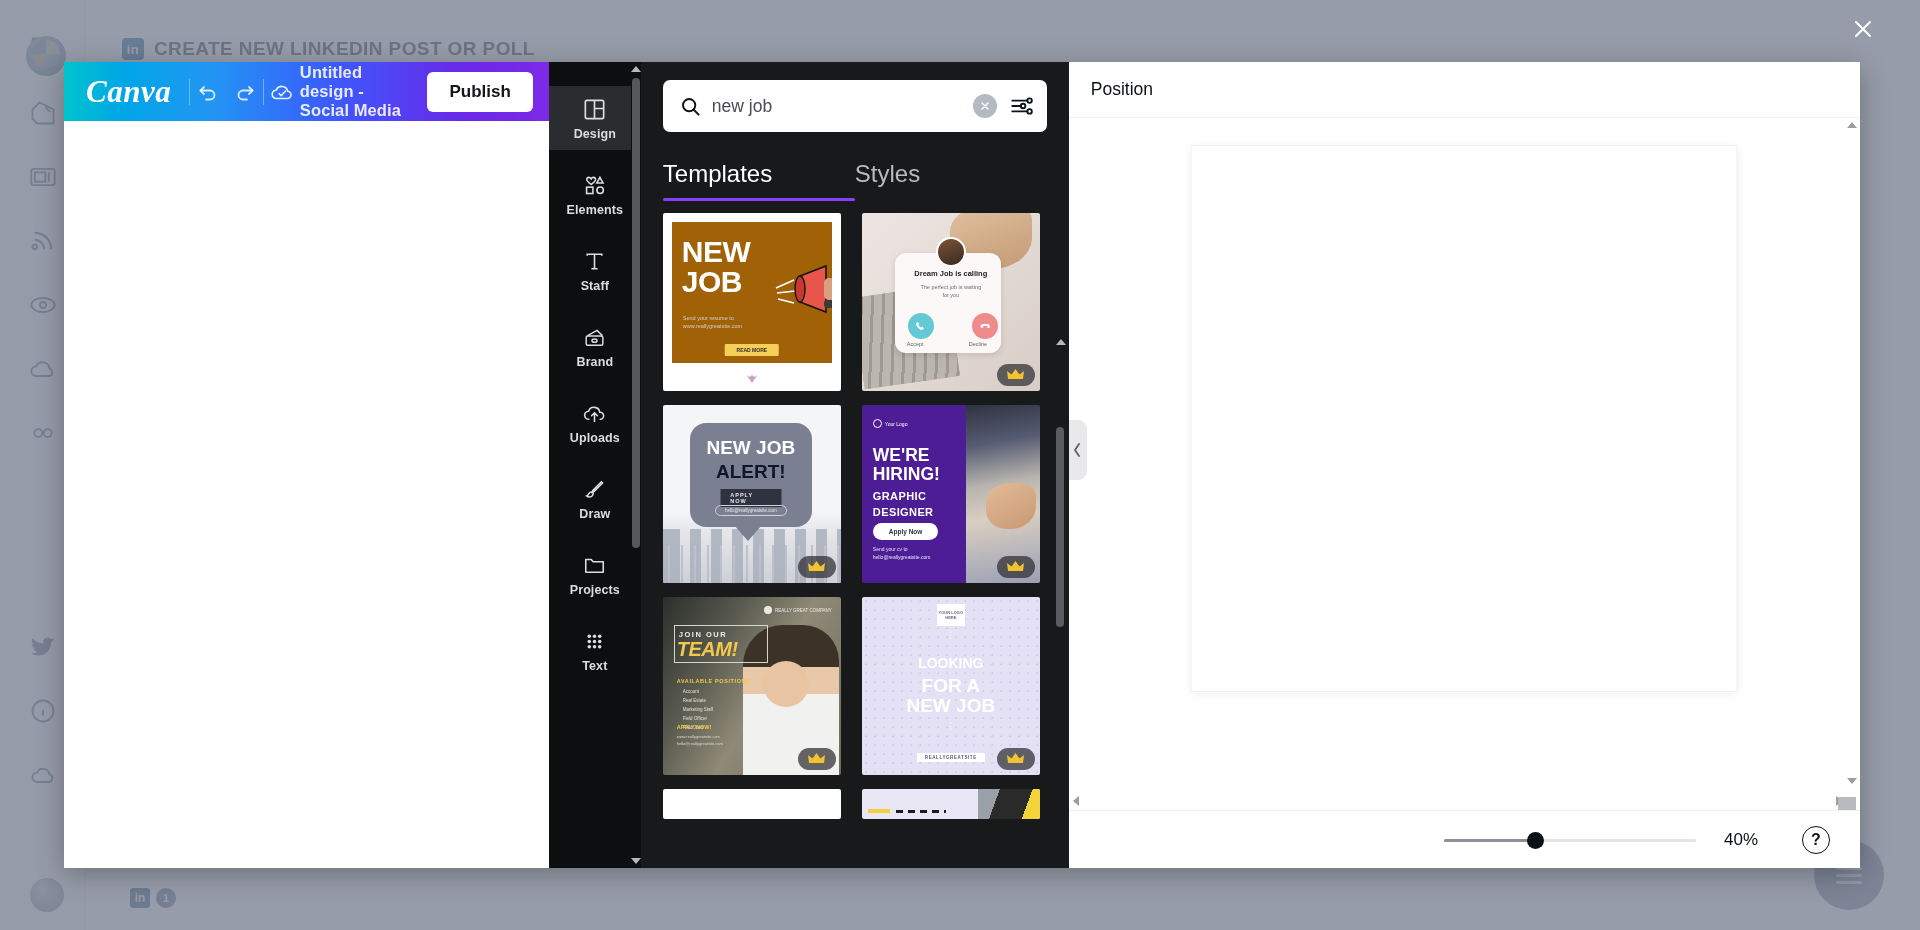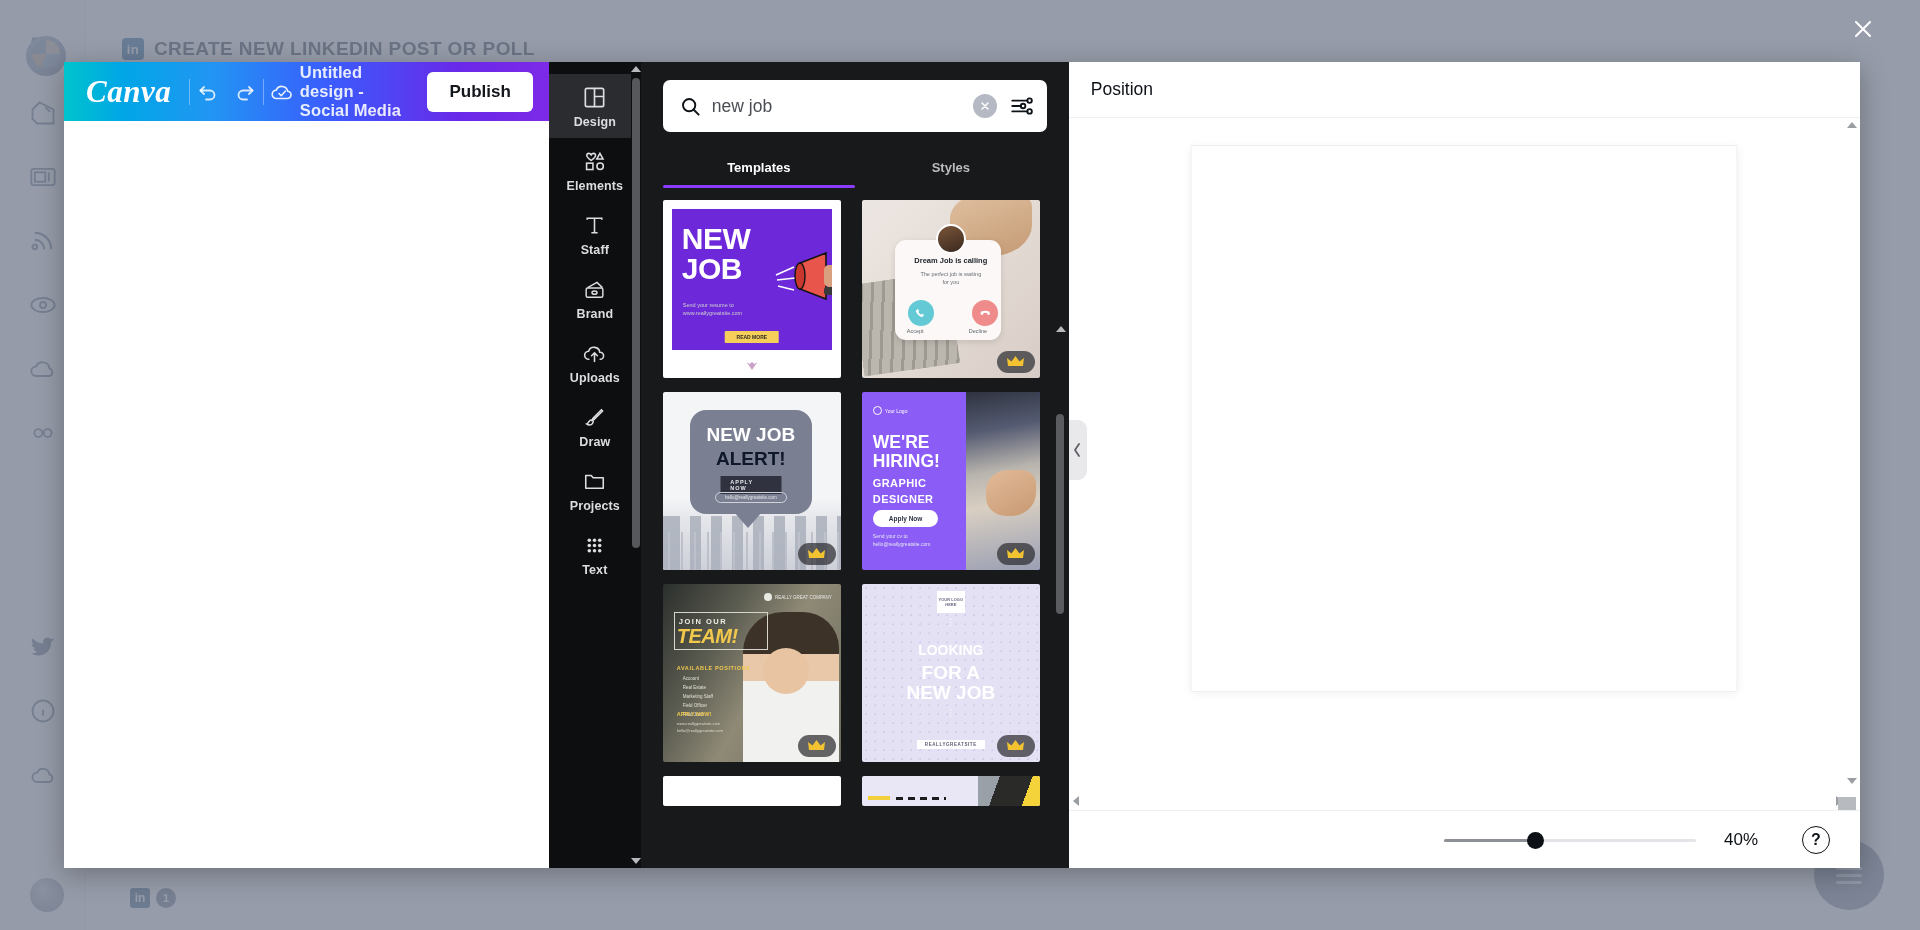--- a/index.html
+++ b/index.html
@@ -142,20 +142,21 @@
   
   #obj-panel {
     width: 92px; flex: 0 0 92px; background: #0d0e10;
     display: flex; flex-direction: column; align-items: center;
     padding-top: 12px; position: relative;
   }
   .obj-item {
     width: 92px; padding: 11px 0 9px; cursor: pointer;
     display: flex; flex-direction: column; align-items: center; gap: 5px;
     color: #dcdde0;
+    margin-top: 12px;
   }
   .obj-item.active { background: #2a2c30; }
   .obj-item svg { width: 25px; height: 25px; }
   .obj-label { font-size: 12.5px; font-weight: 600; letter-spacing: .1px; }
 
   
   #obj-scroll {
     position: absolute; right: 0; top: 0; width: 10px; height: 100%;
     background: #0d0e10;
     display: flex; flex-direction: column; justify-content: space-between; align-items: center;
@@ -188,22 +189,22 @@
     cursor: pointer; flex: 0 0 24px;
   }
   #clear-btn svg { width: 12px; height: 12px; }
   #filter-btn { width: 30px; height: 30px; flex: 0 0 30px; display: flex; align-items: center; justify-content: center; cursor: pointer; color: #0e1318; }
   #filter-btn svg { width: 26px; height: 26px; }
 
   #tab-row {
     display: flex; margin: 20px 22px 0 22px; position: relative;
   }
   .tab {
-    flex: 1; text-align: center; padding: 8px 0 13px;
-    font-size: 13px; font-weight: 700; cursor: pointer;
+    flex: 1; text-align: left; padding: 8px 0 13px;
+    font-size: 24px; font-weight: 400; cursor: pointer;
     color: #b9bbbf;
   }
   .tab.active { color: #ffffff; }
   .tab.active::after {
     content: ""; position: absolute; left: 0; bottom: 0;
     width: 50%; height: 3px; background: #8b3dff; border-radius: 2px;
   }
 
   
   #tpl-scroll {
@@ -222,21 +223,21 @@
     position: absolute; right: 5px; bottom: 5px;
     width: 38px; height: 22px; border-radius: 11px;
     background: rgba(45,45,48,.72);
     display: flex; align-items: center; justify-content: center;
   }
   .crown svg { width: 17px; height: 14px; }
 
   
   .t1 { background: #fff; padding: 9px; }
   .t1 .inner {
-    width: 100%; height: 141px; background: #6d28d9; position: relative; overflow: hidden;
+    width: 100%; height: 141px; background: #a16207; position: relative; overflow: hidden;
   }
   .t1 .ttl {
     position: absolute; left: 10px; top: 16px;
     color: #fff; font-size: 30px; font-weight: 800; line-height: .95;
     font-family: "Liberation Sans", sans-serif; letter-spacing: -.5px;
   }
   .t1 .sub { position: absolute; left: 11px; top: 92px; color: #cfcfcf; font-size: 5.5px; line-height: 1.5; }
   .t1 .mega {
     position: absolute; right: -6px; top: 38px; width: 74px; height: 62px;
   }
@@ -304,21 +305,21 @@
     content:""; position:absolute; left:44px; bottom:-14px;
     border-left: 14px solid transparent; border-right: 14px solid transparent;
     border-top: 16px solid #7a7f92;
   }
   .t3 .b1 { position: absolute; top: 14px; width: 100%; text-align: center; color: #fff; font-size: 19px; font-weight: 800; }
   .t3 .b2 { position: absolute; top: 38px; width: 100%; text-align: center; color: #0f172a; font-size: 19px; font-weight: 800; }
   .t3 .b3 { position: absolute; top: 66px; left: 50%; transform: translateX(-50%); background: #30333f; color: #e7e8ec; font-size: 5.5px; font-weight: 700; letter-spacing: 1px; padding: 3px 10px; }
   .t3 .b4 { position: absolute; top: 82px; left: 50%; transform: translateX(-50%); border: 1px solid #cfd2da; border-radius: 8px; color: #e7e8ec; font-size: 4.5px; padding: 2px 9px; }
 
   
-  .t4 { background: #8b5cf6; }
+  .t4 { background: #4c1d95; }
   .t4 .photo {
     position: absolute; right: 0; top: 0; width: 74px; height: 100%;
     background: linear-gradient(170deg,#2f3340 0%,#555b72 22%, #b8b4ae 44%, #d9cfc2 62%, #9a9fb3 100%);
   }
   .t4 .photo::after {
     content: ""; position: absolute; right: 4px; top: 44%; width: 50px; height: 46px;
     background: linear-gradient(150deg,#e3bb99,#c79972); border-radius: 45% 30% 50% 40%;
   }
   .t4 .logo { position: absolute; left: 11px; top: 14px; font-size: 5px; color: #fff; display: flex; gap: 3px; align-items: center; }
   .t4 .logo .lc { width: 9px; height: 9px; border-radius: 50%; border: 1px solid #fff; }

